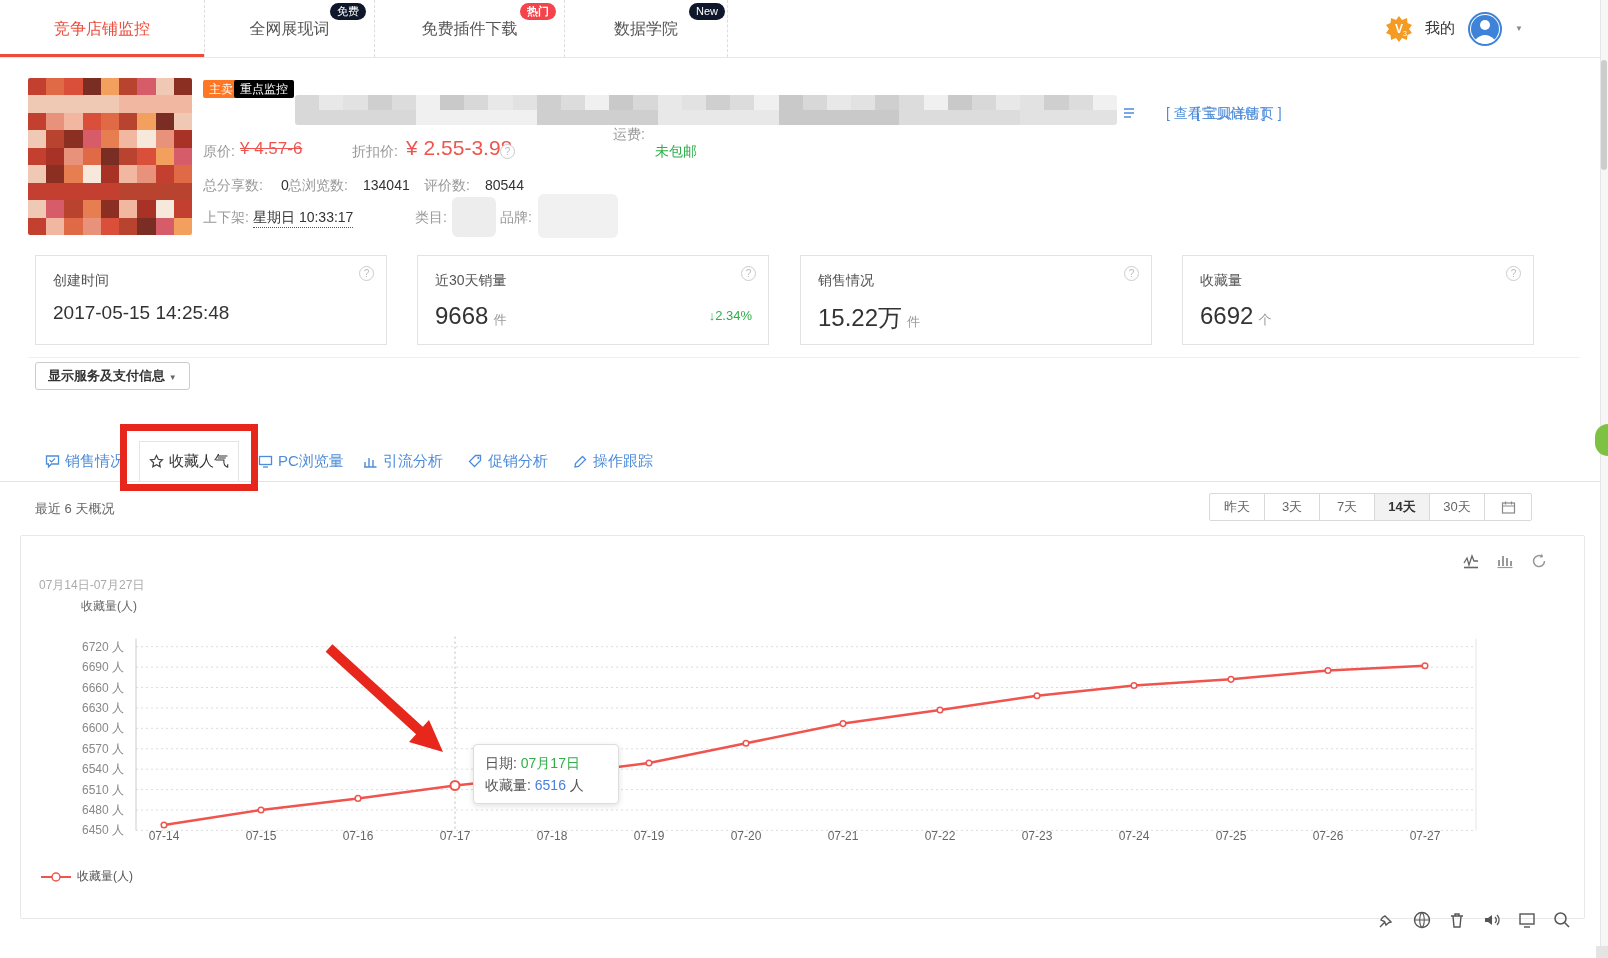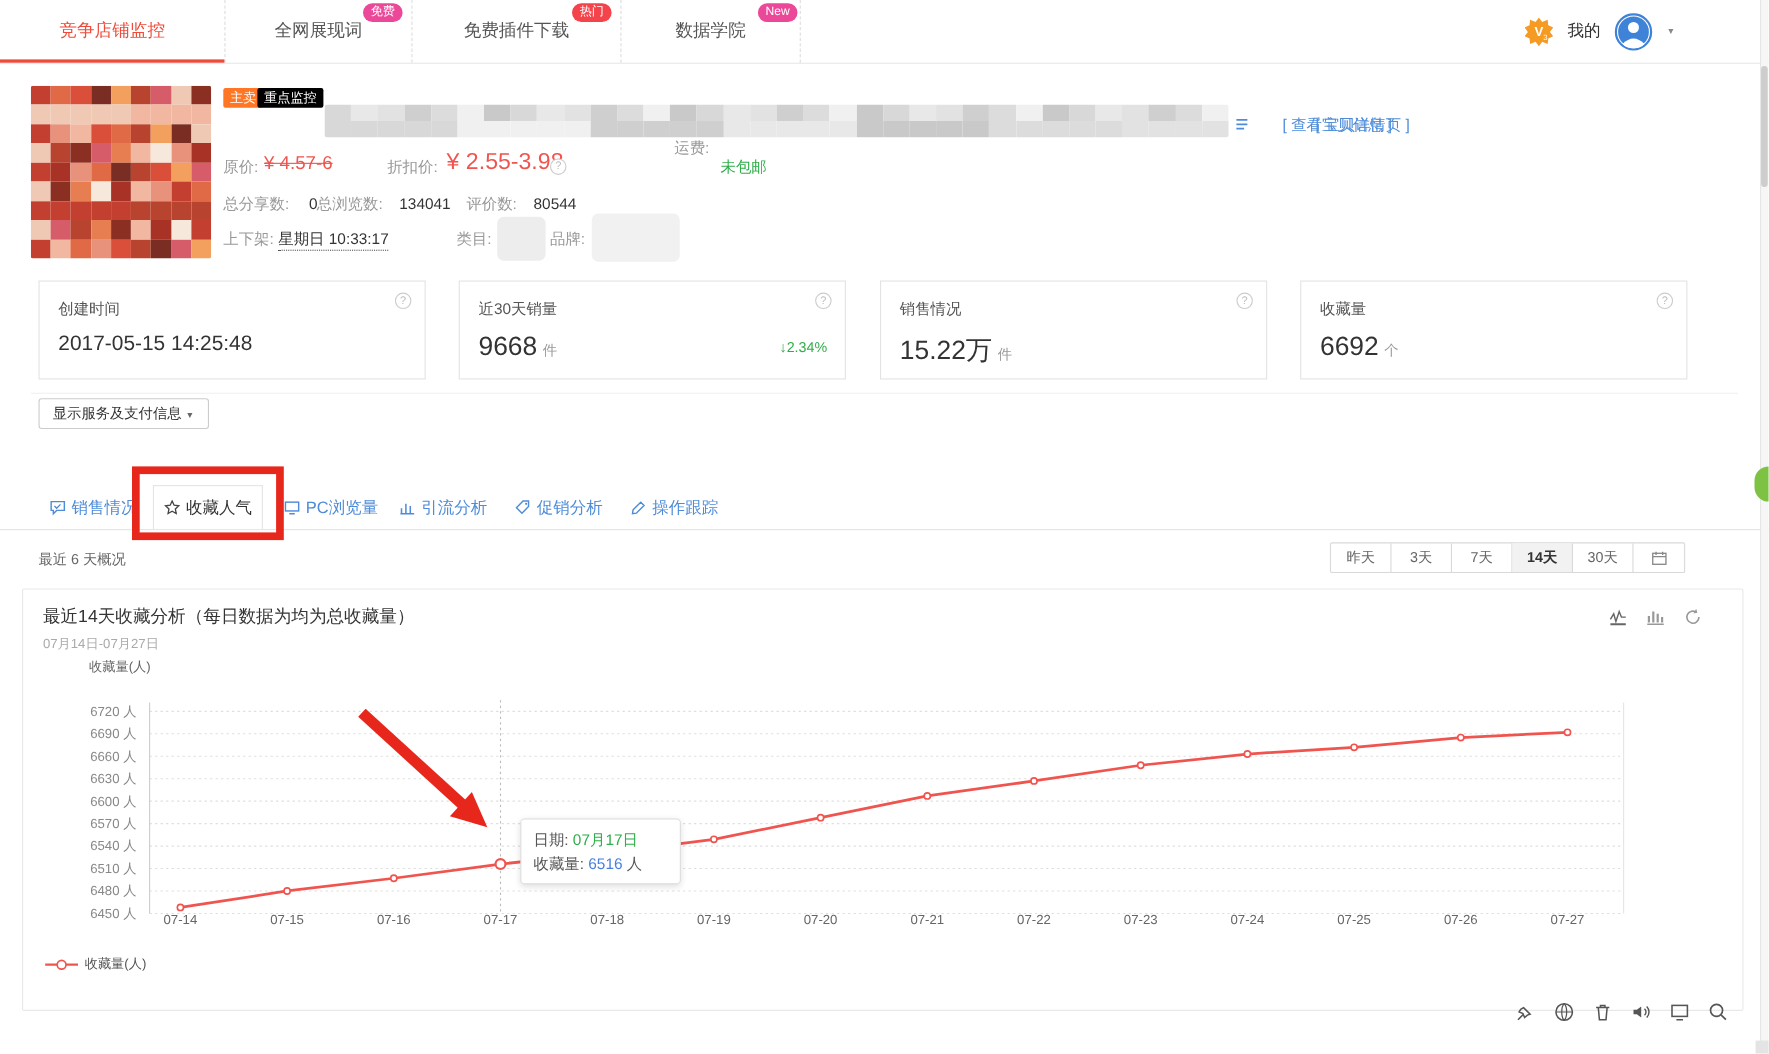--- a/index.html
+++ b/index.html
@@ -4,21 +4,21 @@
 <style>
   html,body{margin:0;padding:0;background:#fff;font-family:"Liberation Sans","DejaVu Sans",sans-serif;}
   .page{position:relative;width:1608px;height:958px;overflow:hidden;background:#fff;}
   .abs{position:absolute;}
   
   .topbar{position:absolute;left:0;top:0;width:1608px;height:57px;border-bottom:1px solid #e8e8e8;background:#fff;}
   .nav-tab{position:absolute;top:0;height:57px;line-height:57px;text-align:center;font-size:16px;color:#555;cursor:pointer;border-right:1px dashed #ddd;box-sizing:border-box;}
   .nav-tab.active{color:#ee4b3b;}
   .nav-underline{position:absolute;left:0;right:0;bottom:0;height:3px;background:#ee4b3b;}
   .nav-badge{position:absolute;top:3px;font-size:11px;line-height:17px;padding:0 7px;border-radius:9px;color:#fff;}
-  .bg-green{background:#ec4899;} .bg-red{background:#f4434b;}
+  .bg-green{background:#0f172a;} .bg-red{background:#f4434b;font-weight:bold;}
   .top-right{position:absolute;right:85px;top:0;height:57px;display:flex;align-items:center;gap:13px;}
   .my-label{font-size:15px;color:#333;}
   .avatar-wrap{width:34px;height:34px;border-radius:50%;border:2px solid #3e83d8;box-sizing:border-box;overflow:hidden;background:#fff;display:flex;align-items:center;justify-content:center;}
   .caret{font-size:8px;color:#888;}
   
   .mosaic{display:grid;overflow:hidden;}
   .tag{position:absolute;top:80px;height:18px;line-height:18px;font-size:12px;color:#fff;padding:0 6px;border-radius:2px;}
   .title-mosaic{position:absolute;left:295px;top:95px;width:822px;height:30px;border-radius:3px;}
   .plink{position:absolute;top:105px;font-size:14px;color:#4e8cd9;cursor:pointer;white-space:nowrap;}
   .lbl{color:#999;font-size:14px;} .val{color:#333;font-size:14px;}
@@ -30,21 +30,21 @@
   .blur-blob{position:absolute;background:#ededed;border-radius:6px;}
   
   .stat-card{position:absolute;top:255px;width:352px;height:90px;border:1px solid #e3e3e3;box-sizing:border-box;background:#fff;}
   .card-title{position:absolute;left:17px;top:16px;font-size:14px;color:#555;}
   .card-help{position:absolute;right:12px;top:10px;}
   .card-value{position:absolute;left:17px;top:46px;white-space:nowrap;}
   .card-big{font-size:24px;color:#333;}
   .card-datetime{font-size:19px;color:#333;}
   .card-unit{font-size:13px;color:#999;margin-left:5px;}
   .card-delta{position:absolute;right:16px;top:52px;font-size:13px;color:#2fae4a;}
-  .toggle-btn{position:absolute;left:35px;top:362px;height:28px;line-height:26px;padding:0 12px;border:1px solid #ccc;border-radius:3px;background:#fff;font-size:13px;color:#333;cursor:pointer;box-sizing:border-box;}
+  .toggle-btn{position:absolute;left:35px;top:362px;height:28px;line-height:26px;padding:0 12px;border:1px solid #ccc;border-radius:3px;background:#fff;font-size:13px;color:#333;cursor:pointer;box-sizing:border-box;font-weight:bold;}
   .section-line{position:absolute;left:28px;top:357px;width:1552px;height:1px;background:#f0f0f0;}
   
   .tabs-divider{position:absolute;left:0;top:481px;width:1608px;height:1px;background:#e4e4e4;}
   .sub-tab{position:absolute;top:449px;height:24px;display:flex;align-items:center;gap:5px;font-size:15px;color:#4e8cd9;cursor:pointer;white-space:nowrap;}
   .sub-tab-active{position:absolute;left:139px;top:441px;width:100px;height:40px;background:#fff;border:1px solid #e4e4e4;border-bottom:none;z-index:3;display:flex;align-items:center;justify-content:center;gap:5px;font-size:15px;color:#333;cursor:pointer;box-sizing:border-box;}
   .anno-box{position:absolute;left:120px;top:424px;width:138px;height:67px;border:7px solid #e8271c;box-sizing:border-box;z-index:5;pointer-events:none;}
   
   .range-summary{position:absolute;left:35px;top:500px;font-size:13px;color:#666;}
   .range-group{position:absolute;right:76px;top:493px;display:flex;border:1px solid #d9d9d9;border-radius:2px;height:28px;box-sizing:border-box;background:#fff;}
   .range-btn{min-width:46px;padding:0 4px;text-align:center;line-height:26px;font-size:13px;color:#666;border-right:1px solid #d9d9d9;cursor:pointer;}
@@ -376,21 +376,20 @@
     <div class="range-btn">30天</div>
     <div class="range-btn cal">
       <svg width="15" height="15" viewBox="0 0 15 15">
           <rect x="1.5" y="3" width="12" height="10" fill="none" stroke="#888" stroke-width="1.2"></rect>
           <path d="M1.5 6h12M4.5 1.5v3M10.5 1.5v3" stroke="#888" stroke-width="1.2"></path>
         </svg>
     </div>
   </div>
 
   <div class="chart-card">
-    <div class="chart-title">最近14天收藏分析（每日数据为均为总收藏量）</div>
     <div class="chart-subtitle">07月14日-07月27日</div>
     <div class="chart-tools">
       <svg class="tool-icon" width="18" height="18" viewBox="0 0 18 18">
           <path d="M2 11l3-5 2 7 3-9 2 5h4" fill="none" stroke="#666" stroke-width="1.3"></path>
           <path d="M2 15.5h14" stroke="#666" stroke-width="1.6"></path>
         </svg>
       <svg class="tool-icon" width="18" height="18" viewBox="0 0 18 18">
           <path d="M3 14V8M7 14V4M11 14V6M15 14V9" stroke="#999" stroke-width="2" fill="none"></path>
           <path d="M1.5 15.5h15" stroke="#999" stroke-width="1.2"></path>
         </svg>

